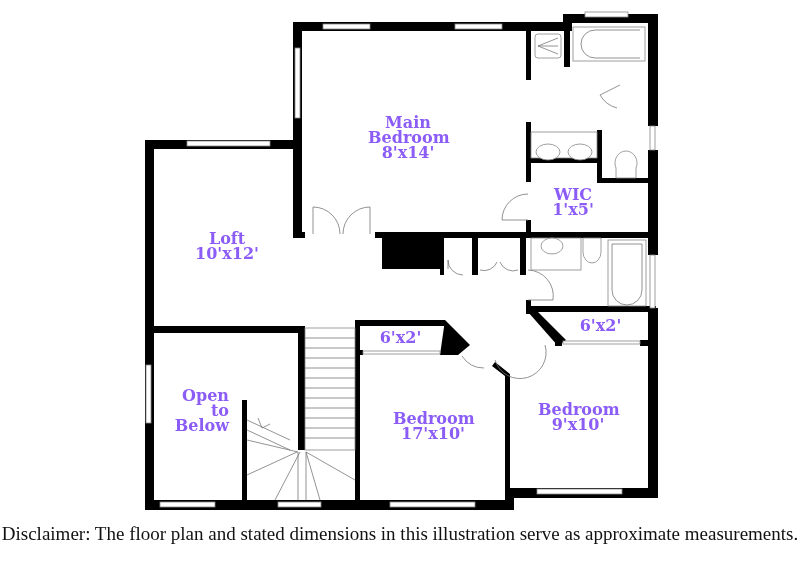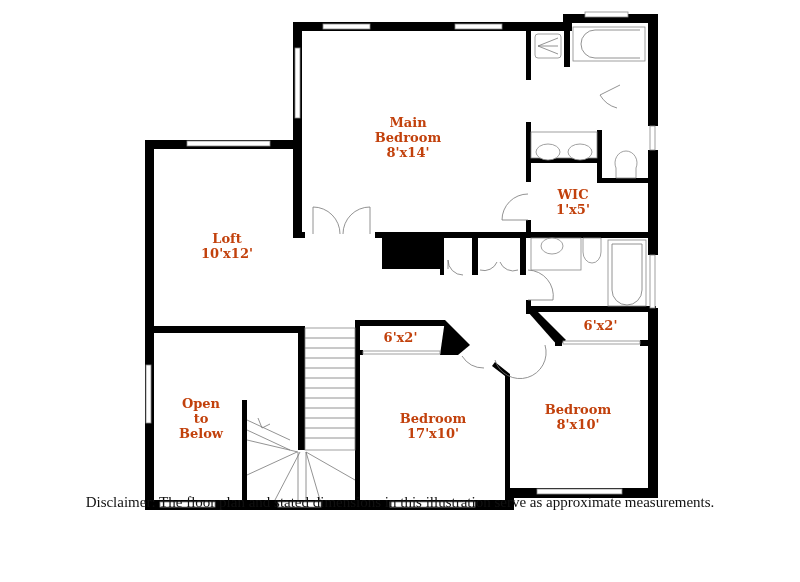--- a/index.html
+++ b/index.html
@@ -2,23 +2,23 @@
 <html><head>
 <meta charset="utf-8">
 <style>
   html, body { margin: 0; padding: 0; background: #ffffff; }
   body { width: 800px; height: 582px; position: relative; overflow: hidden; font-family: "DejaVu Serif", serif; }
   #plan { position: absolute; left: 0; top: 0; width: 800px; height: 582px; }
   .wall { fill: #000; }
   .thin { fill: none; stroke: #777; stroke-width: 0.8; }
   .win { fill: #fff; stroke: #888; stroke-width: 0.8; }
   .fix { fill: #fff; stroke: #888; stroke-width: 0.8; }
-  .room-label { position: absolute; text-align: center; font-family: "DejaVu Serif", serif; font-weight: bold; font-size: 13px; line-height: 15px; color: #c2410c; }
+  .room-label { position: absolute; text-align: center; font-family: "DejaVu Serif", serif; font-weight: bold; font-size: 16px; line-height: 15px; color: #8b5cf6; }
   .room-label span { display: block; }
-  .disclaimer { position: absolute; left: 0; width: 800px; top: 494px; text-align: center; font-family: "Liberation Serif", serif; font-size: 15px; line-height: 16px; color: #111; }
+  .disclaimer { position: absolute; left: 0; width: 800px; top: 526px; text-align: center; font-family: "Liberation Serif", serif; font-size: 19px; line-height: 16px; color: #111; }
   .disclaimer span { display: block; }
 </style>
 </head>
 <body>
 
 <svg id="plan" viewBox="0 0 800 582" xmlns="http://www.w3.org/2000/svg">
 
   <g>
 
     <rect class="wall" x="293" y="22" width="273" height="9"></rect>
@@ -159,34 +159,34 @@
 <div class="room-label" style="left:548px; top:187px; width:50px;">
   <span>WIC</span>
   <span>1'x5'</span>
 </div>
 
 <div class="room-label" style="left:192px; top:231px; width:70px;">
   <span>Loft</span>
   <span>10'x12'</span>
 </div>
 
-<div class="room-label" style="left:173px; top:396px; width:56px;">
+<div class="room-label" style="left:173px; top:388px; width:56px;text-align:right;">
   <span>Open</span>
   <span>to</span>
   <span>Below</span>
 </div>
 
 <div class="room-label" style="left:393px; top:411px; width:80px;">
   <span>Bedroom</span>
   <span>17'x10'</span>
 </div>
 
 <div class="room-label" style="left:538px; top:402px; width:80px;">
   <span>Bedroom</span>
-  <span>8'x10'</span>
+  <span>9'x10'</span>
 </div>
 
 <div class="room-label" style="left:373px; top:330px; width:55px;">
   <span>6'x2'</span>
 </div>
 
 <div class="room-label" style="left:573px; top:318px; width:55px;">
   <span>6'x2'</span>
 </div>
 

